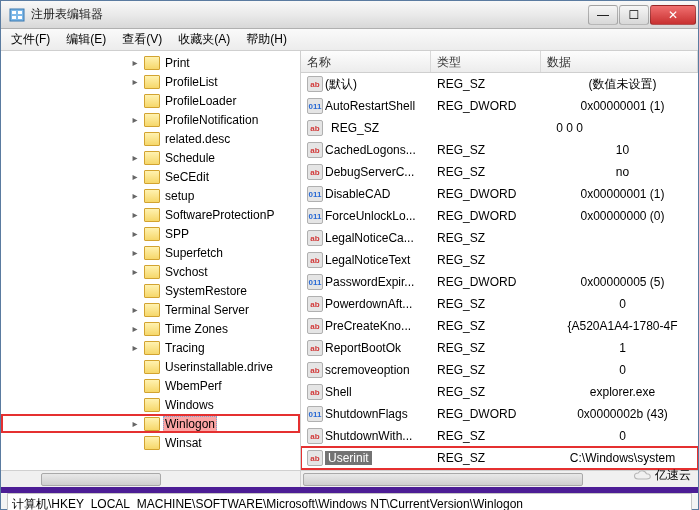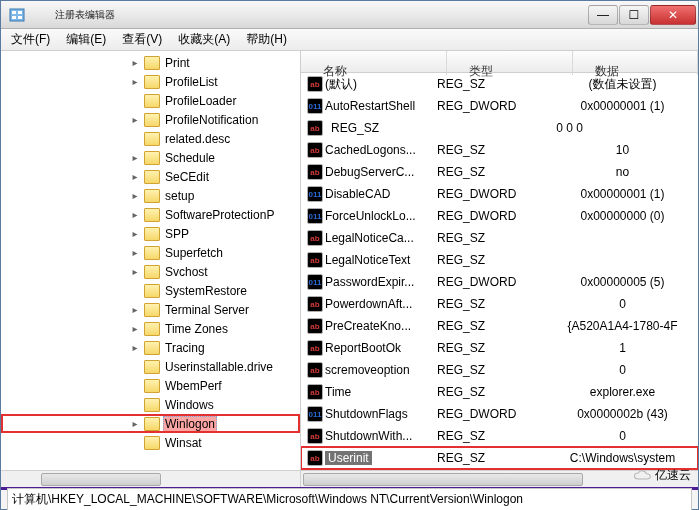--- a/index.html
+++ b/index.html
@@ -1,55 +1,55 @@
 <!DOCTYPE html>
 <html><head>
 <meta charset="utf-8">
 <style>
 * { box-sizing: border-box; margin: 0; padding: 0; font-family: "Microsoft YaHei", Tahoma, sans-serif; font-size: 12px; }
 body { background: #fff; width: 699px; height: 510px; overflow: hidden; position: relative; }
 .window { width: 699px; height: 510px; border: 1px solid #5a7ba0; display: flex; flex-direction: column; box-shadow: 0 0 8px rgba(0,0,0,0.3); }
 .titlebar { height: 28px; background: linear-gradient(#f8f8f8 0%, #eaeaea 50%, #d8d8d8 100%); display: flex; align-items: center; padding: 0 2px 0 8px; border-bottom: 1px solid #b0b0b0; }
 .titlebar .icon { width: 16px; height: 16px; margin-right: 6px; display:inline-flex; align-items:center; justify-content:center; }
-.titlebar .title { flex: 1; color: #222; font-size: 10px; margin-left: 24px; }
+.titlebar .title { flex: 1; color: #222; font-size: 12px; }
 .winbtns { display: flex; gap: 1px; }
 .winbtn { width: 30px; height: 20px; display: flex; align-items: center; justify-content: center; border: 1px solid rgba(0,0,0,0.25); border-radius: 3px; font-size: 12px; cursor: default; }
 .winbtn.min, .winbtn.max { background: linear-gradient(#f6f6f6,#d8d8d8); }
 .winbtn.close { background: linear-gradient(#f07070,#c83030); color: #fff; width: 46px; }
 .menubar { height: 22px; background: linear-gradient(#fafafa,#ececec); border-bottom: 1px solid #cfcfcf; display: flex; align-items: center; padding: 0 4px; gap: 4px; }
 .menuitem { padding: 2px 6px; cursor: default; }
 .content { flex: 1; display: flex; min-height: 0; }
 .tree { width: 300px; border-right: 1px solid #cfcfcf; overflow: hidden; display:flex; flex-direction:column; }
 .tree-body { flex:1; overflow: hidden; padding: 2px 0; }
 .tree-row { display: flex; align-items: center; height: 19px; padding-left: 128px; white-space: nowrap; }
 .tree-row .tw { width:12px; text-align:center; color:#666; font-size:10px;}
 .tree-row .folder { width:16px; height:14px; margin: 0 3px; display:inline-block; background: linear-gradient(#fff2b0,#f6d76a); border:1px solid #d2a330; border-radius:1px; position:relative; }
 .tree-row .label { padding: 0 2px; }
 .tree-row.selected .label { background: #fca5a5; border:1px dotted #7aa7d4; padding:0 1px; }
 .tree-row.highlight { outline:2px solid #e53030; outline-offset:-2px; }
 .tree-hscroll { height:17px; background:#f0f0f0; border-top:1px solid #d0d0d0; position:relative; }
 .tree-hscroll .thumb { position:absolute; left:40px; top:2px; width:120px; height:13px; background:linear-gradient(#e8e8e8,#cfcfcf); border:1px solid #a9a9a9; border-radius:2px;}
 .listview { flex:1; display:flex; flex-direction:column; min-width:0; }
 .lv-head { height: 22px; display:flex; background: linear-gradient(#fdfdfd,#ececec); border-bottom:1px solid #cfcfcf; }
-.lv-head .col { border-right:1px solid #d9d9d9; padding:12px 6px; color:#333;margin-left:16px; }
+.lv-head .col { border-right:1px solid #d9d9d9; padding:3px 6px; color:#333; }
 .col-name { width:130px; } .col-type { width:110px; } .col-data { flex:1; }
 .lv-body { flex:1; overflow:hidden; }
 .lv-row { display:flex; height:22px; align-items:center; }
 .lv-row .ic { width:20px; display:flex; align-items:center; justify-content:center; margin-left:4px;}
 .lv-row .nm { width:106px; overflow:hidden; text-overflow:ellipsis; white-space:nowrap;}
 .lv-row .tp { width:110px; padding-left:6px;}
 .lv-row .dt { flex:1; padding-left:6px; overflow:hidden; white-space:nowrap;text-align:center;}
 .lv-row.highlight { outline:2px solid #e53030; outline-offset:-1px; }
 .lv-row.highlight .nm span { background:#737373; color:#fff; padding:1px 3px; }
-.reg-icon { width:16px; height:16px; border:1px solid #b0b0b0; border-radius:2px; background:#000000; display:flex; align-items:center; justify-content:center; font-size:8px; font-weight:bold;}
+.reg-icon { width:16px; height:16px; border:1px solid #b0b0b0; border-radius:2px; background:#e5e5e5; display:flex; align-items:center; justify-content:center; font-size:8px; font-weight:bold;}
 .reg-icon.sz { color:#d23a3a; }
 .reg-icon.dw { color:#2a6ad4; }
 .lv-hscroll { height:17px; background:#f0f0f0; border-top:1px solid #d0d0d0; position:relative;}
 .lv-hscroll .thumb{ position:absolute; left:2px; top:2px; width:280px; height:13px; background:linear-gradient(#e8e8e8,#cfcfcf); border:1px solid #a9a9a9; border-radius:2px;}
-.statusbar { height:22px; border-top:3px solid #4c1d95; background:#f4f4f4; display:flex; align-items:center; padding:0 6px; }
+.statusbar { height:22px; border-top:6px solid #4c1d95; background:#f4f4f4; display:flex; align-items:flex-start; padding:0 6px; }
 .statusbar .path { border:1px solid #c6c6c6; background:#fff; padding:2px 4px; flex:1; font-size:12px; white-space:nowrap; overflow:hidden;}
 .watermark { position:absolute; right:8px; bottom:26px; color:#000000; font-size:13px; display:flex; align-items:center; gap:4px; pointer-events:none;}
 .watermark svg { width:18px; height:14px; }
 </style>
 </head>
 <body>
 
 <div class="window">
   <div class="titlebar">
     <span class="icon">
@@ -305,21 +305,21 @@
               <span class="reg-icon sz">ab</span>
             </span>
             <span class="nm"><span>scremoveoption</span></span>
             <span class="tp">REG_SZ</span>
             <span class="dt">0</span>
           </div>
           <div class="lv-row">
             <span class="ic">
               <span class="reg-icon sz">ab</span>
             </span>
-            <span class="nm"><span>Time</span></span>
+            <span class="nm"><span>Shell</span></span>
             <span class="tp">REG_SZ</span>
             <span class="dt">explorer.exe</span>
           </div>
           <div class="lv-row">
             <span class="ic">
               <span class="reg-icon dw">011</span>
             </span>
             <span class="nm"><span>ShutdownFlags</span></span>
             <span class="tp">REG_DWORD</span>
             <span class="dt">0x0000002b (43)</span>

